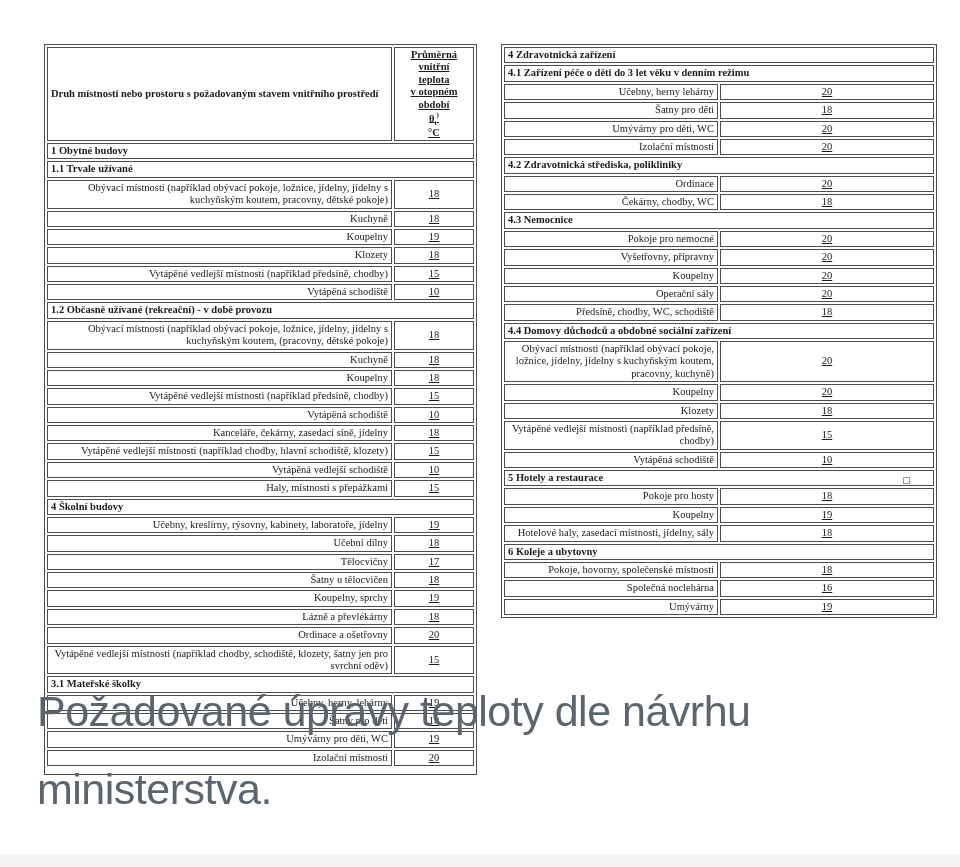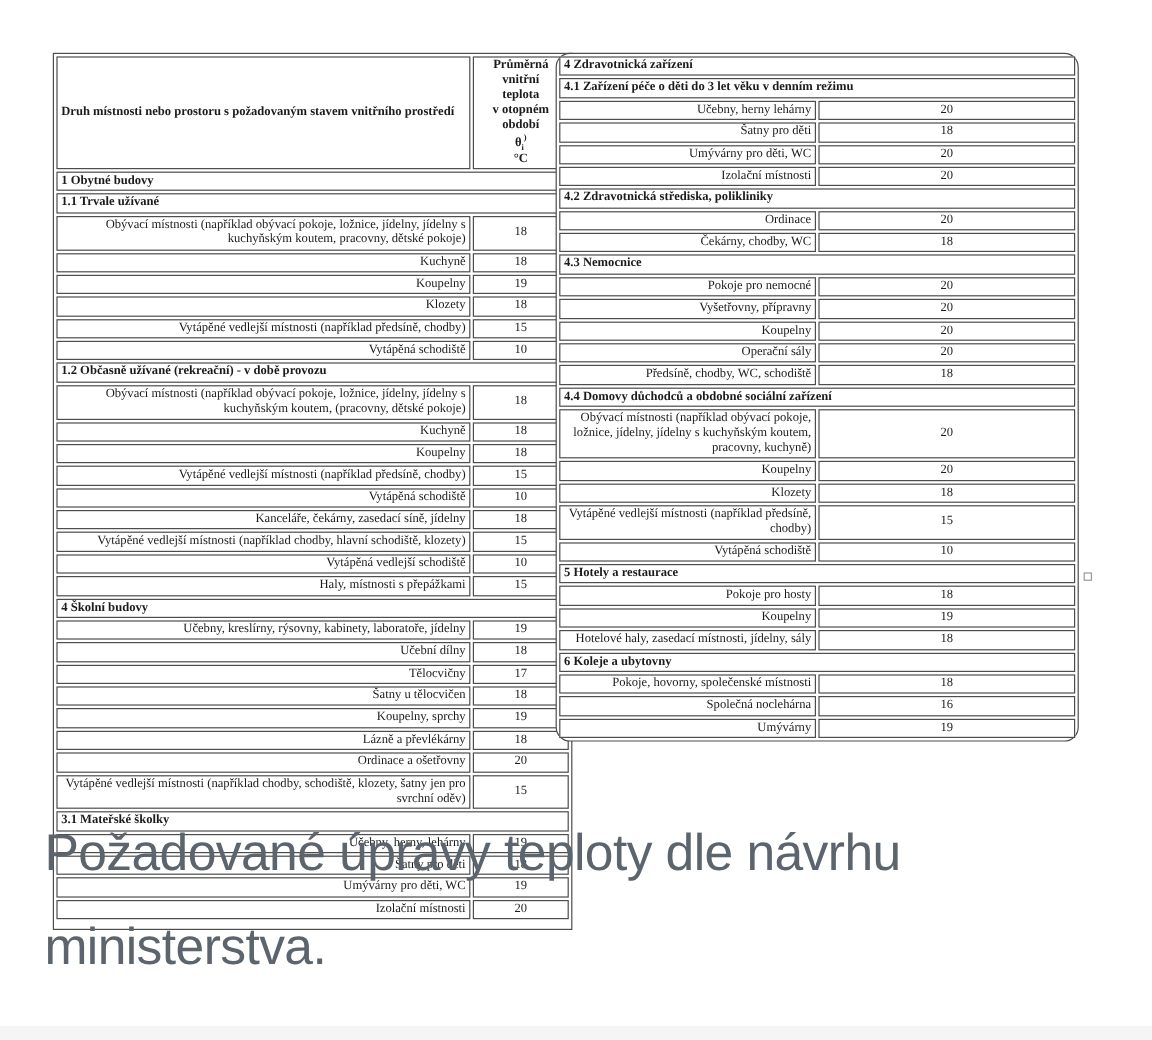--- a/index.html
+++ b/index.html
@@ -2,33 +2,33 @@
 <html><head>
 <meta charset="utf-8">
 <style>
   html,body{margin:0;padding:0;}
   body{
     width:960px;height:867px;position:relative;background:#ffffff;
     font-family:"Liberation Serif", serif;color:#1b1b1b;overflow:hidden;
   }
   .tbl-wrap{position:absolute;top:44px;border:1px solid #4d4d4d;background:#ffffff;}
   .tbl-wrap.left{left:44px;width:431px;padding-bottom:6px;}
-  .tbl-wrap.right{left:463px;width:434px;border-radius:12px;}
+  .tbl-wrap.right{left:501px;width:434px;}
   table.temp-table{
     width:100%;border-collapse:separate;border-spacing:2px;
     table-layout:fixed;
   }
   table.temp-table td{
     border:1px solid #4d4d4d;
     font-size:10.5px;line-height:1.18;
     padding:1px 3px;vertical-align:middle;background:#ffffff;
     overflow:hidden;
   }
   td.lbl{height:12px;text-align:right;}
-  td.val{width:72px;text-align:center;}
+  td.val{width:72px;text-align:center;text-decoration:underline;}
   td.sec{font-weight:bold;height:12px;}
   td.gray{background:#e8e8e8;}
   
   td.hdr-label{
     background:#efefef;font-weight:bold;height:84px;
     vertical-align:middle;font-size:10.5px;
   }
   td.hdr-temp{
     background:#efefef;font-weight:bold;text-align:center;
     font-size:10px;line-height:1.3;vertical-align:middle;

